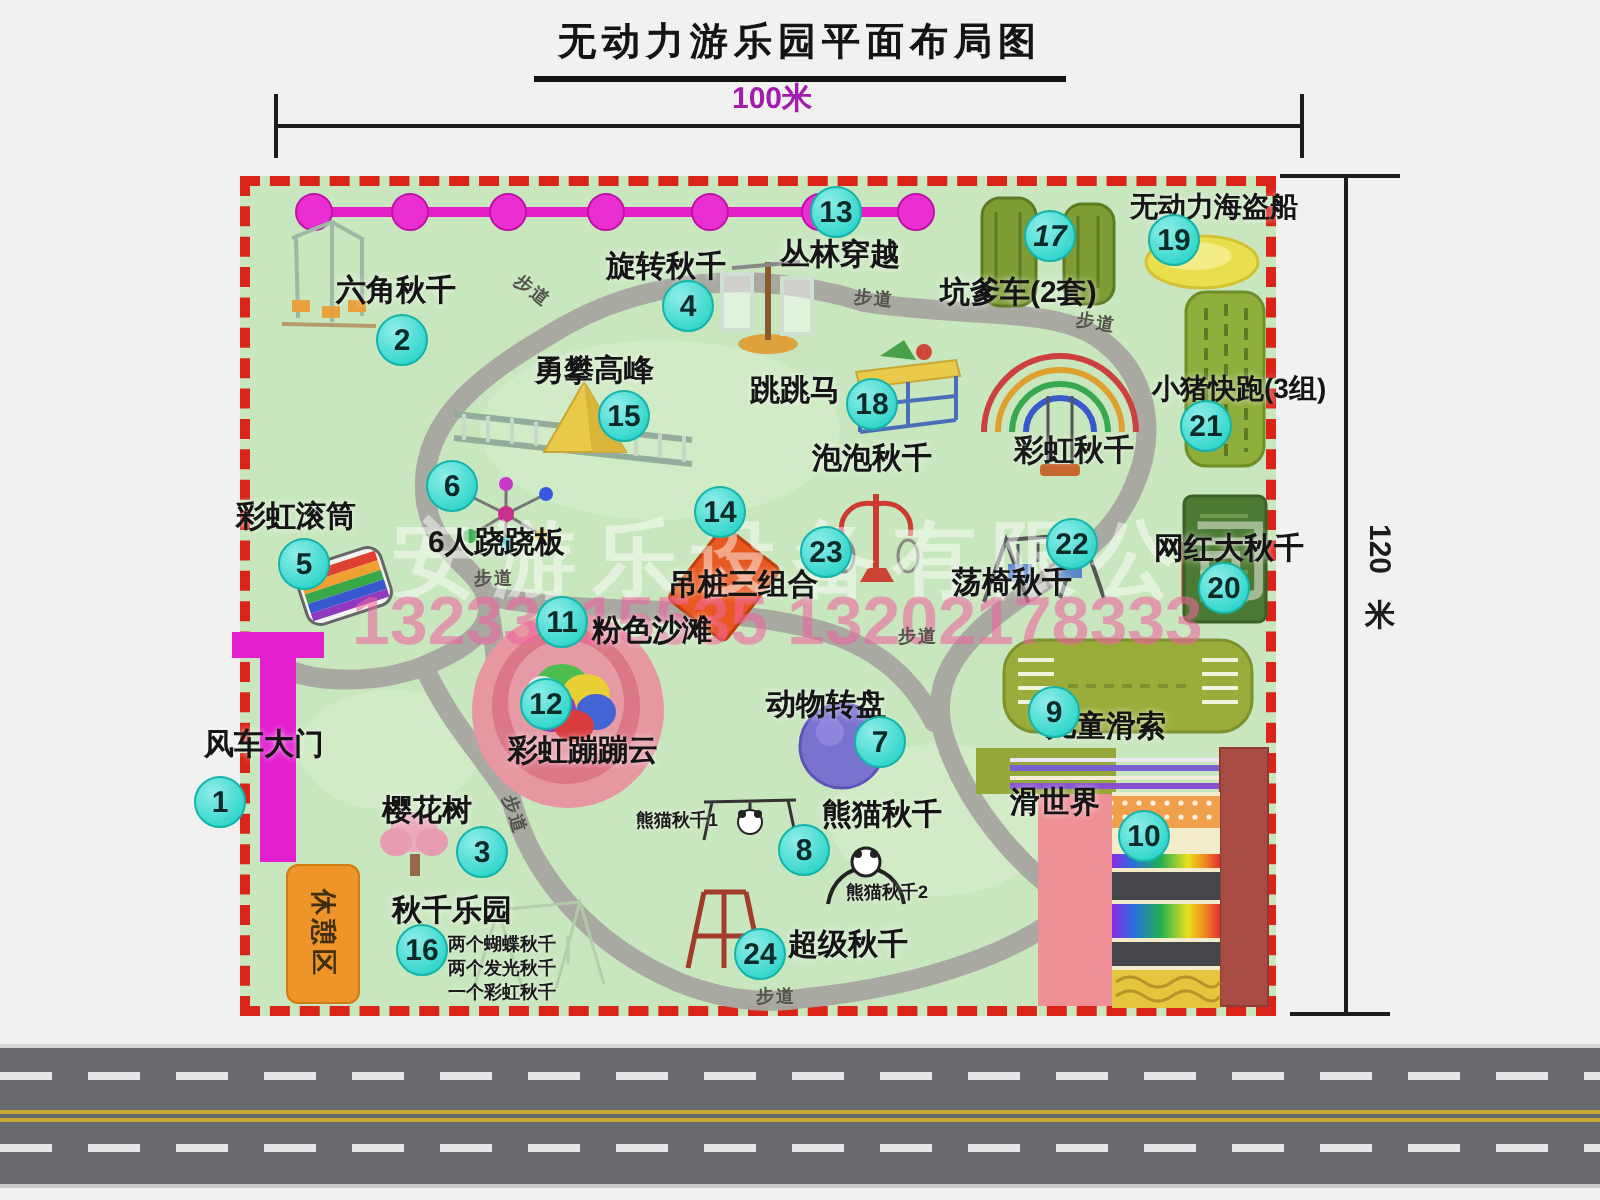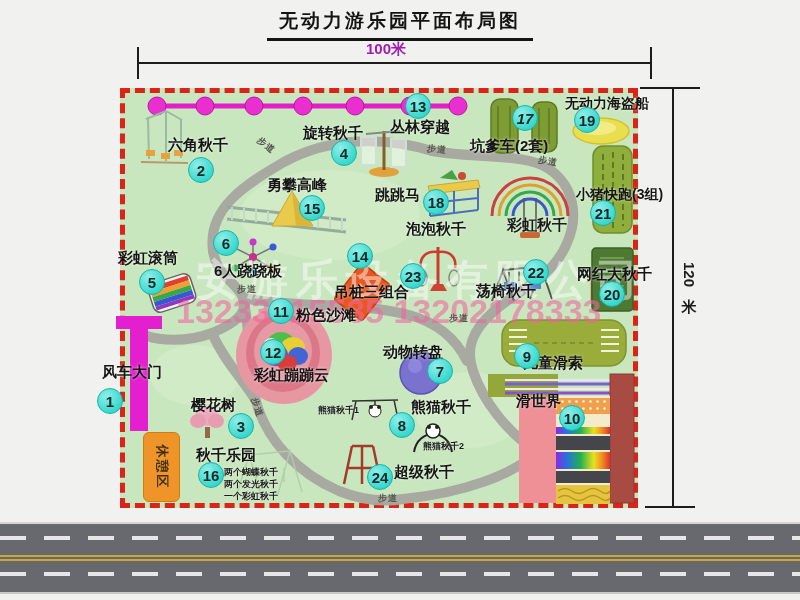--- a/index.html
+++ b/index.html
@@ -317,21 +317,21 @@
       <div class="attr-label" style="left: 118px; top: 249px; text-align: right;">彩虹滚筒</div>
       <div class="badge" style="left: 139px; top: 269px;">5</div>
       <div class="attr-label" style="left: 214px; top: 262px;">6人跷跷板</div>
       <div class="badge" style="left: 213px; top: 230px;">6</div>
       <div class="attr-label" style="left: 383px; top: 343px;">动物转盘</div>
       <div class="badge" style="left: 427px; top: 358px;">7</div>
       <div class="attr-label" style="left: 411px; top: 398px;">熊猫秋千</div>
       <div class="badge" style="left: 389px; top: 412px;">8</div>
       <div class="attr-label" style="left: 523px; top: 330px; margin-top: 24px;">儿童滑索</div>
       <div class="badge" style="left: 514px; top: 343px;">9</div>
-      <div class="attr-label" style="left: 516px; top: 392px;">滑世界</div>
+      <div class="attr-label" style="left: 505px; top: 392px;">滑世界</div>
       <div class="badge" style="left: 559px; top: 405px;">10</div>
       <div class="attr-label" style="left: 296px; top: 306px;">粉色沙滩</div>
       <div class="badge" style="left: 268px; top: 298px;">11</div>
       <div class="attr-label" style="left: 254px; top: 366px;">彩虹蹦蹦云</div>
       <div class="badge" style="left: 260px; top: 339px;">12</div>
       <div class="attr-label" style="left: 390px; top: 118px;">丛林穿越</div>
       <div class="badge" style="left: 405px; top: 93px;">13</div>
       <div class="attr-label" style="left: 334px; top: 283px;">吊桩三组合</div>
       <div class="badge" style="left: 347px; top: 243px;">14</div>
       <div class="attr-label" style="left: 267px; top: 176px;">勇攀高峰</div>

